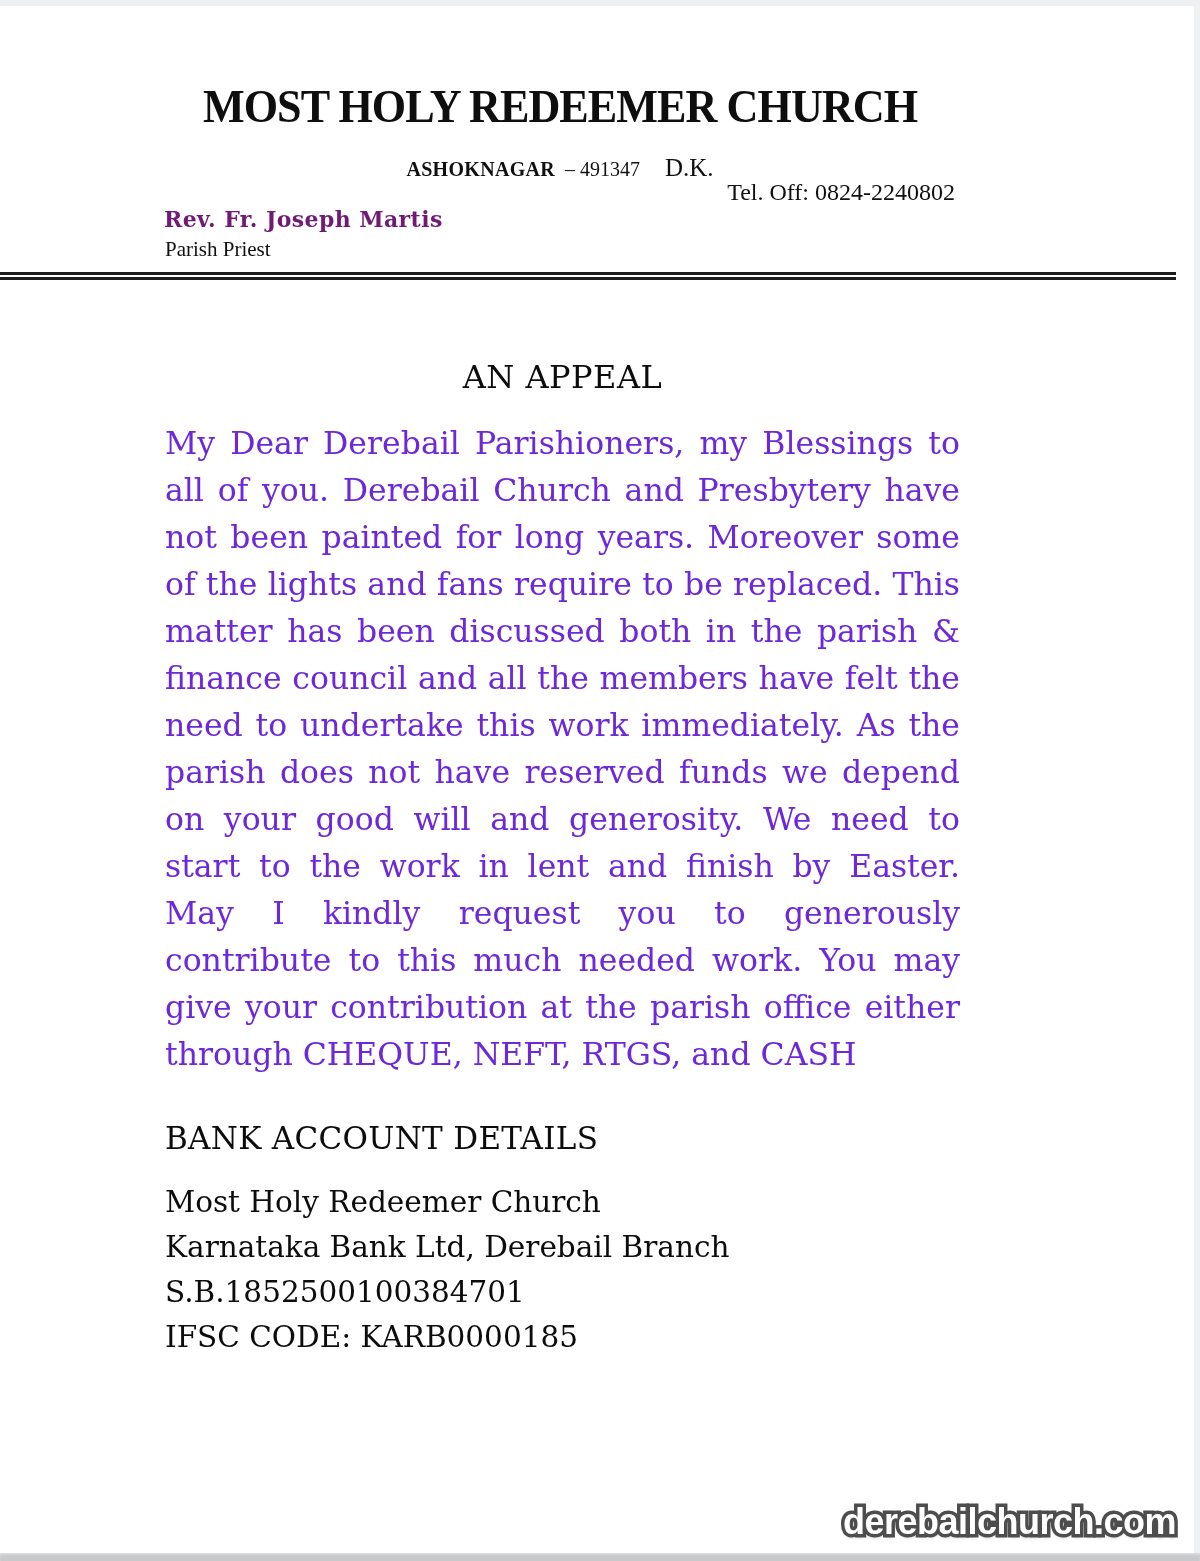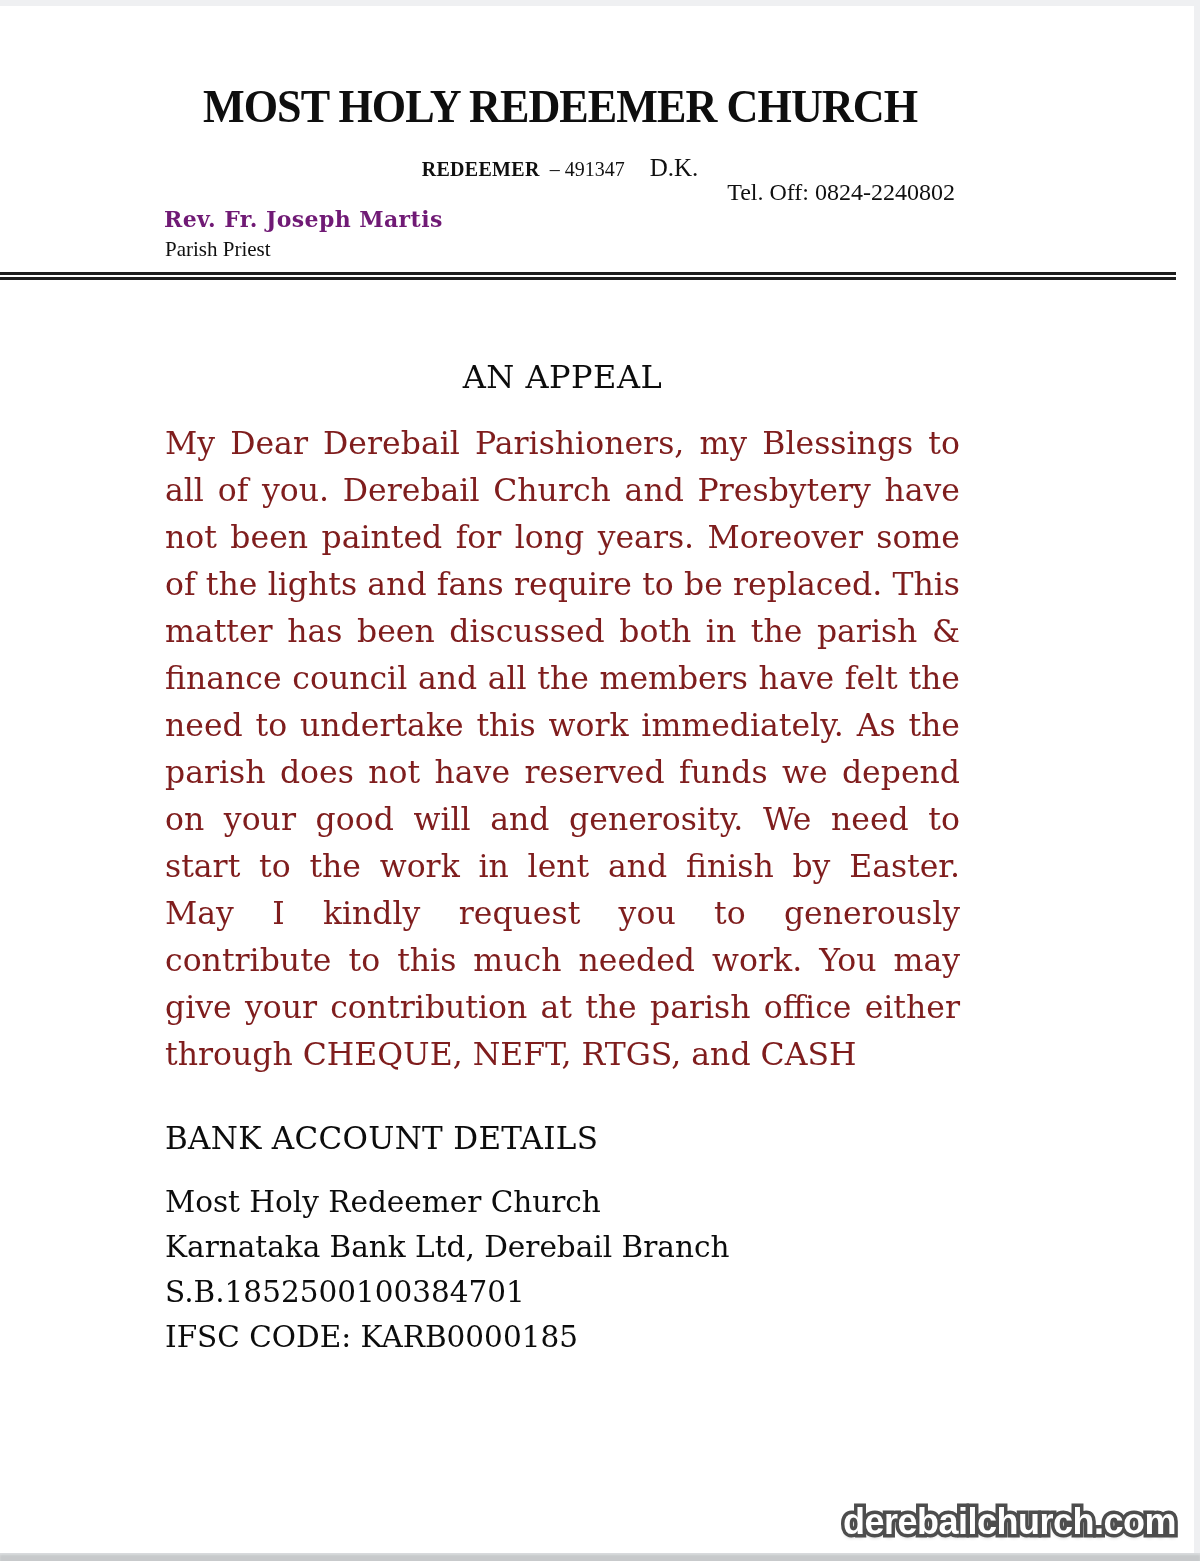--- a/index.html
+++ b/index.html
@@ -117,21 +117,21 @@
     letter-spacing: 0.5px;
     margin: 0 0 24px 0;
     font-weight: normal;
     color: #0c0c0c;
   }
   .appeal-body {
     font-family: "DejaVu Serif", serif;
     font-size: 31.5px;
     line-height: 47px;
     text-align: justify;
-    color: #7f1d1d;
+    color: #6d28d9;
     margin: 0;
   }
   .bank-heading {
     font-family: "DejaVu Serif", serif;
     font-size: 31px;
     font-weight: normal;
     letter-spacing: 0.3px;
     margin: 42px 0 24px 0;
     color: #0c0c0c;
   }
@@ -166,21 +166,21 @@
     color: #ffffff;
   }
 </style>
 </head>
 <body>
 
 <div class="page">
 
   <div class="church-name">MOST HOLY REDEEMER CHURCH</div>
   <div class="addr-line2">
-    <span class="addr-city">REDEEMER</span>
+    <span class="addr-city">ASHOKNAGAR</span>
     <span class="addr-pin">– 491347</span>
     <span class="addr-district">D.K.</span>
   </div>
   <div class="tel-line">Tel. Off: 0824-2240802</div>
   <div class="priest-name">Rev. Fr. Joseph Martis</div>
   <div class="priest-title">Parish Priest</div>
   <div class="double-rule"></div>
 
   <div class="letter-main">
     <h2 class="appeal-heading">AN APPEAL</h2>

